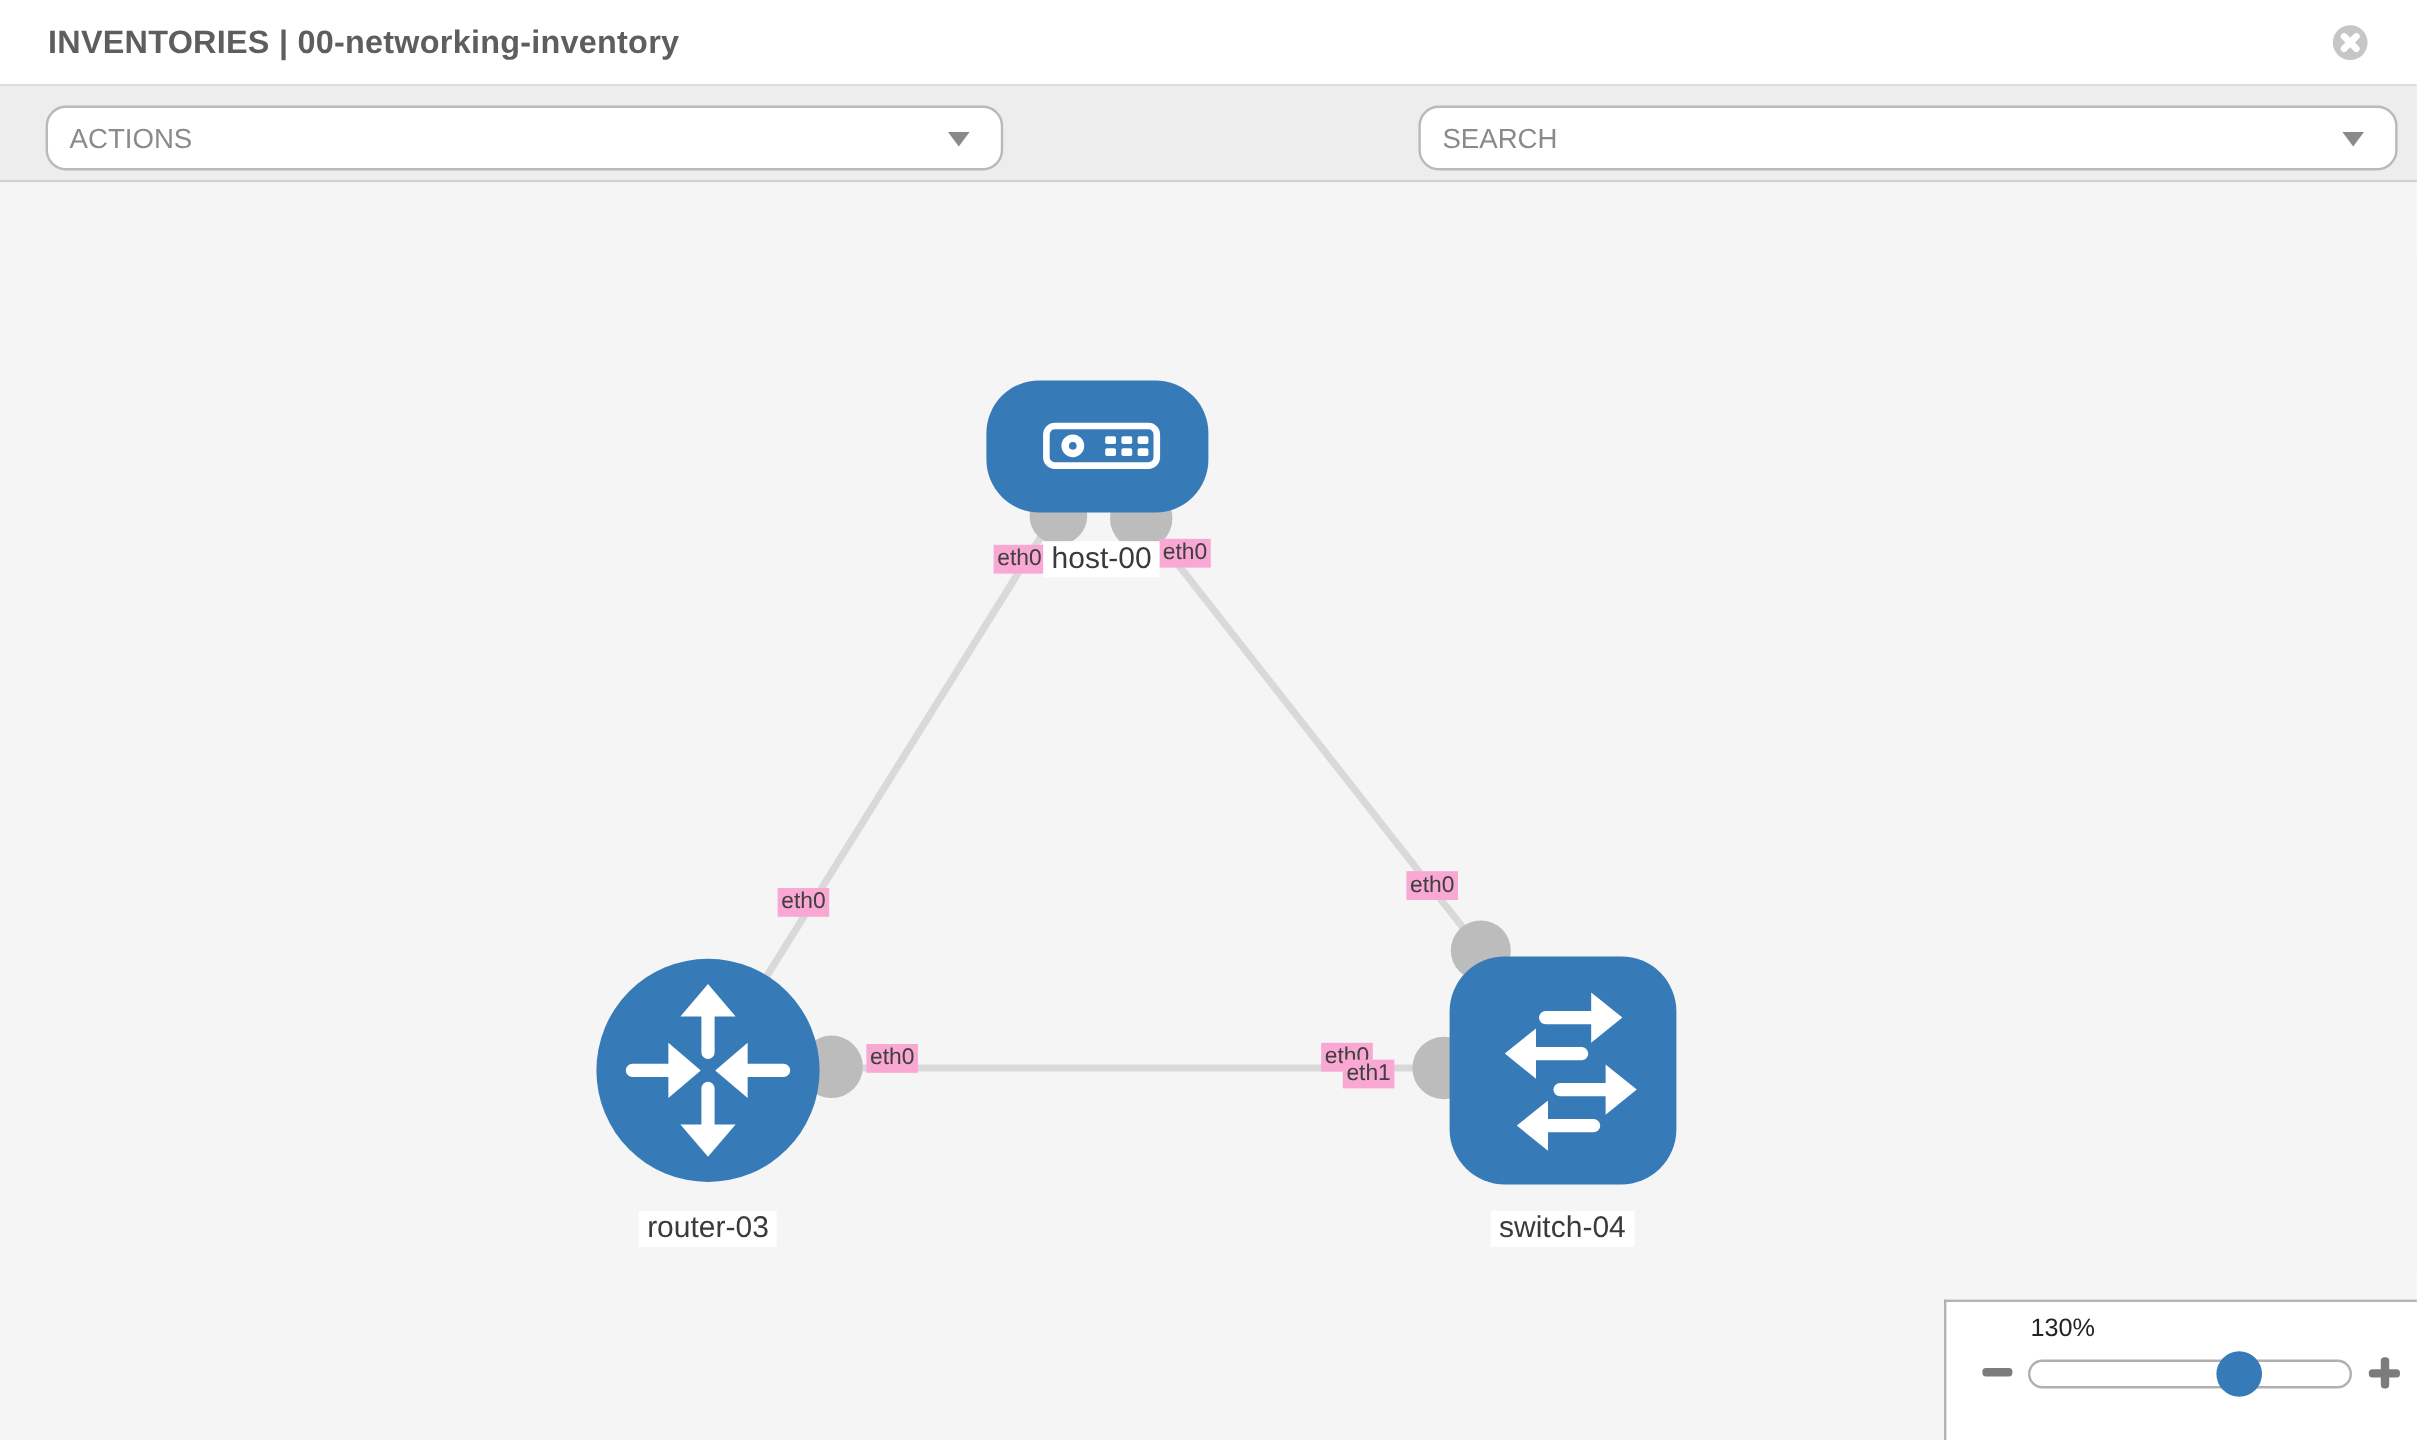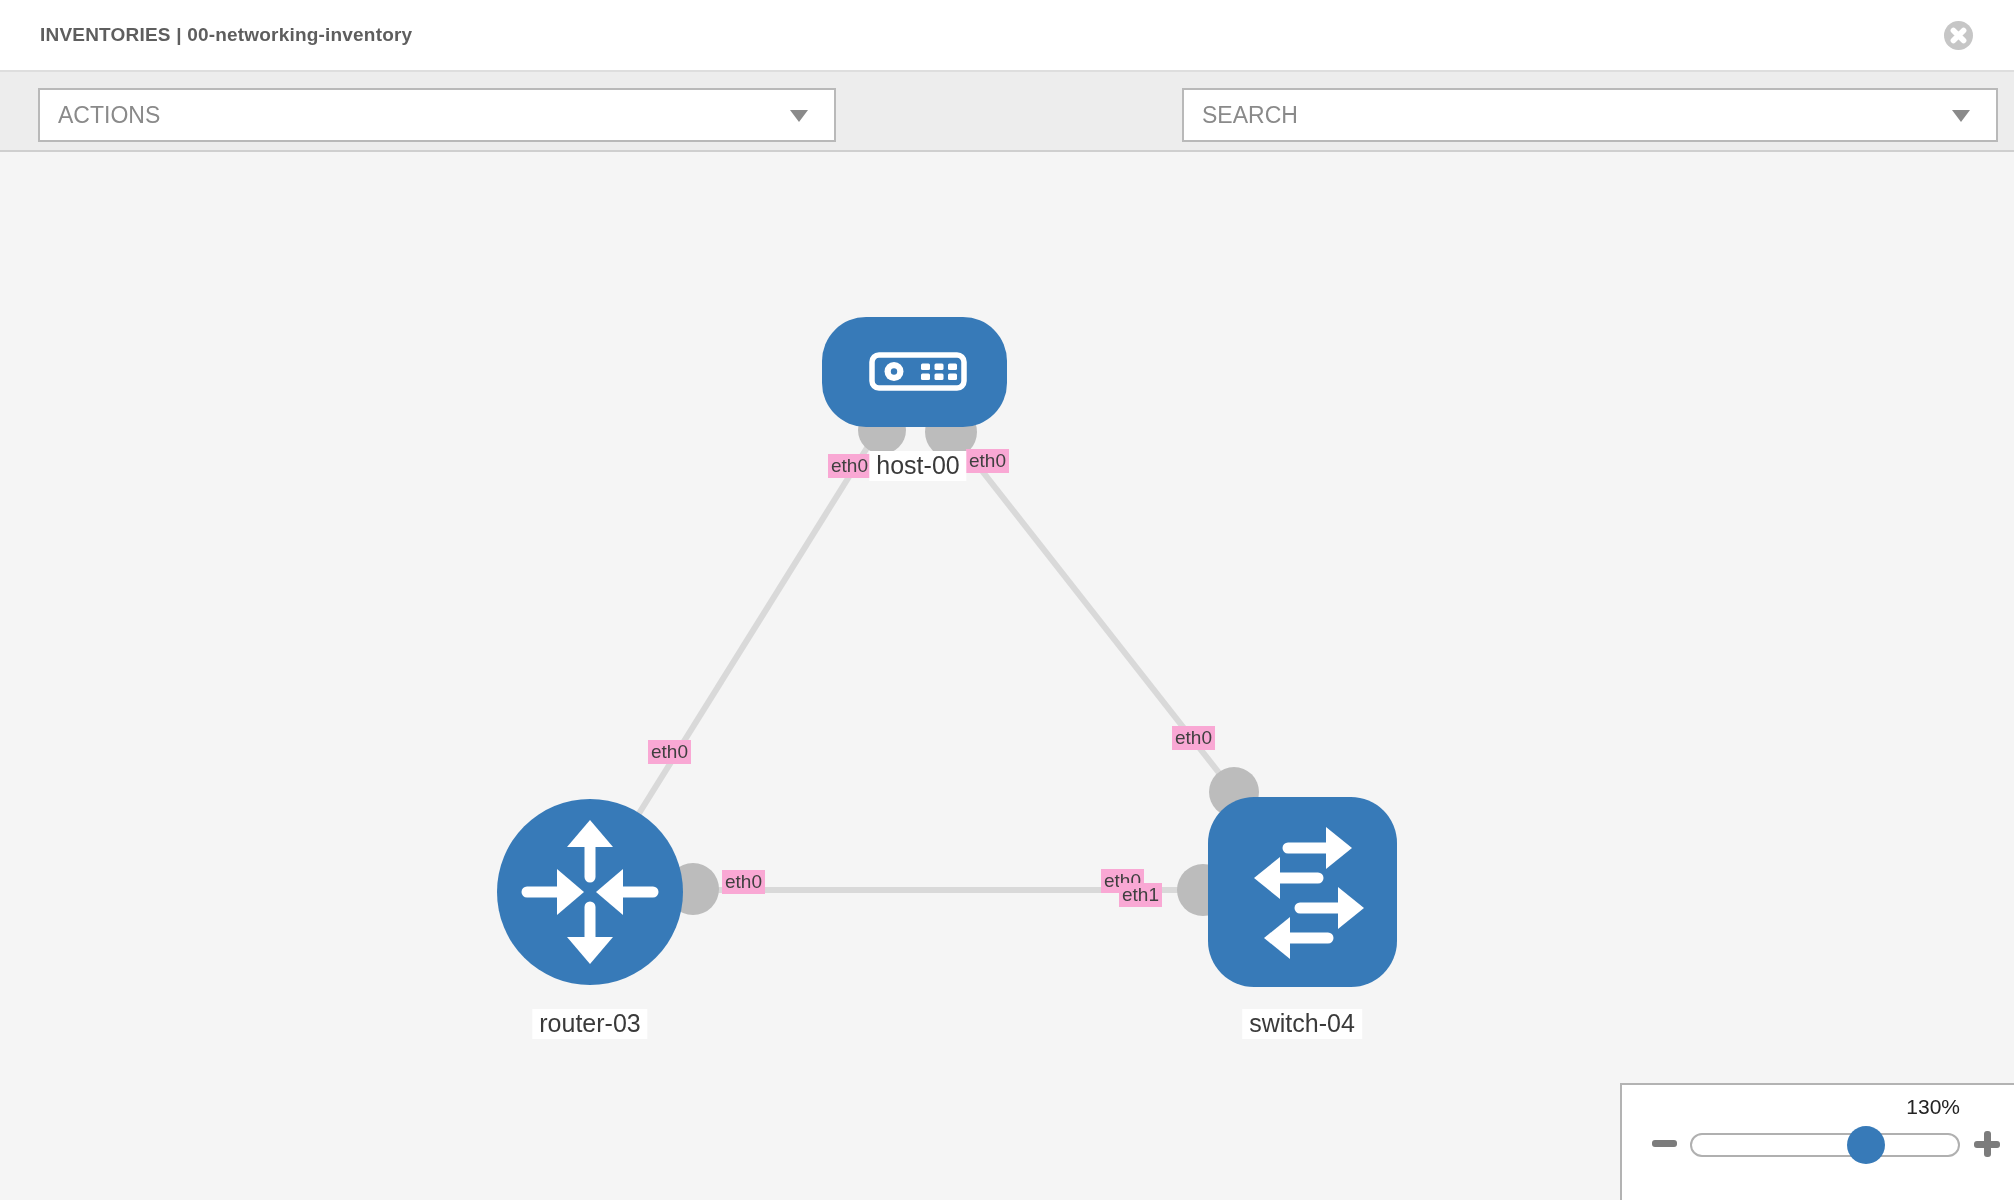--- a/index.html
+++ b/index.html
@@ -3,30 +3,30 @@
 <meta charset="utf-8">
 <style>
   * { margin:0; padding:0; box-sizing:border-box; }
   html,body { width:2014px; height:1200px; overflow:hidden; background:#ffffff;
               font-family:"Liberation Sans", sans-serif; }
 
   
   .header { position:absolute; left:0; top:0; width:2014px; height:72px;
             background:#ffffff; border-bottom:2px solid #dedede; }
   .page-title { position:absolute; left:40px; top:0; line-height:70px;
-                font-size:19px; font-weight:bold; color:#5e5e5e; letter-spacing:0.2px; }
+                font-size:27px; font-weight:bold; color:#5e5e5e; letter-spacing:0.2px; }
   .close-btn { position:absolute; left:1944px; top:21px; width:29px; height:29px;
                border-radius:50%; background:#c6c6c6; cursor:pointer; }
   .close-btn svg { position:absolute; left:0; top:0; }
 
   
   .toolbar { position:absolute; left:0; top:72px; width:2014px; height:80px;
              background:#ededed; border-bottom:2px solid #cfcfcf; }
   .fake-select { position:absolute; top:16px; height:54px; background:#ffffff;
-                 border:2px solid #b9b9b9; border-radius:0; }
+                 border:2px solid #b9b9b9; border-radius:17px; }
   .fake-select .sel-label { position:absolute; left:18px; top:0; line-height:50px;
                             font-size:23px; color:#8a8a8a; }
   .caret { position:absolute; right:26px; top:20px; width:0; height:0;
            border-left:9px solid transparent; border-right:9px solid transparent;
            border-top:12px solid #8a8a8a; }
   .actions-select { left:38px;  width:798px; }
   .search-select  { left:1182px; width:816px; }
   .tool-icon { position:absolute; cursor:pointer; }
 
   
@@ -36,21 +36,21 @@
 
   .iflabel { position:absolute; background:#f9a8d4; color:#3f3f3f;
              font-size:19px; line-height:1.05; padding:2px 3px; white-space:nowrap; }
   .nodelabel { position:absolute; background:#ffffff; color:#3a3a3a;
                font-size:25px; line-height:1.1; padding:1px 7px; white-space:nowrap;
                transform:translateX(-50%);margin-top:11px; }
 
   
   .zoom-panel { position:absolute; left:1620px; top:1083px; width:394px; height:117px;
                 background:#ffffff; border-left:2px solid #b3b3b3; border-top:2px solid #b3b3b3; }
-  .zoom-percent { position:absolute; left:70px; top:10px; width:268px; text-align:right;
+  .zoom-percent { position:absolute; left:70px; top:10px; width:268px; text-align:left;
                   font-size:21px; color:#232323; }
   .zoom-minus { position:absolute; left:30px; top:55px; width:25px; height:7px;
                 background:#7c7c7c; border-radius:3px; cursor:pointer; }
   .zoom-track { position:absolute; left:68px; top:48px; width:270px; height:24px;
                 background:#ffffff; border:2px solid #b0b0b0; border-radius:13px; cursor:pointer; }
   .zoom-thumb { position:absolute; left:225px; top:41px; width:38px; height:38px;
                 border-radius:50%; background:#377ab8; cursor:pointer; }
   .zoom-plus { position:absolute; left:352px; top:46px; width:26px; height:26px; cursor:pointer; }
   .zoom-plus .h { position:absolute; left:0; top:10px; width:26px; height:7px;
                   background:#7c7c7c; border-radius:3px; }

